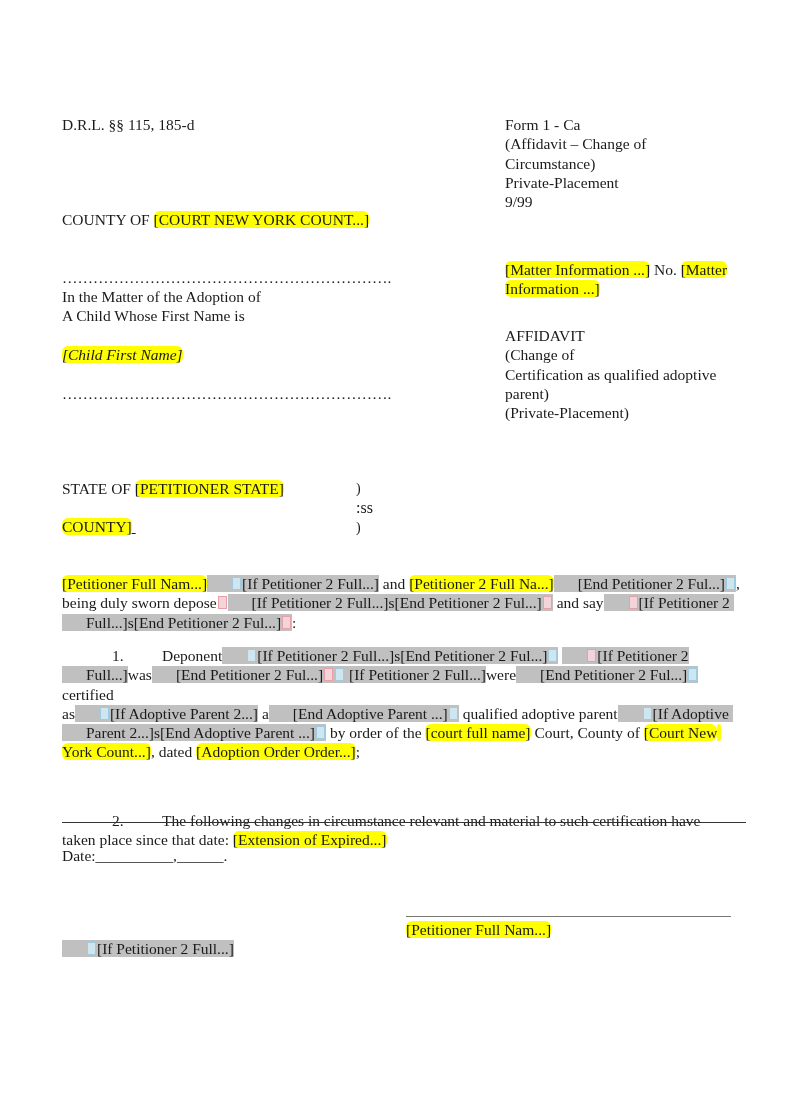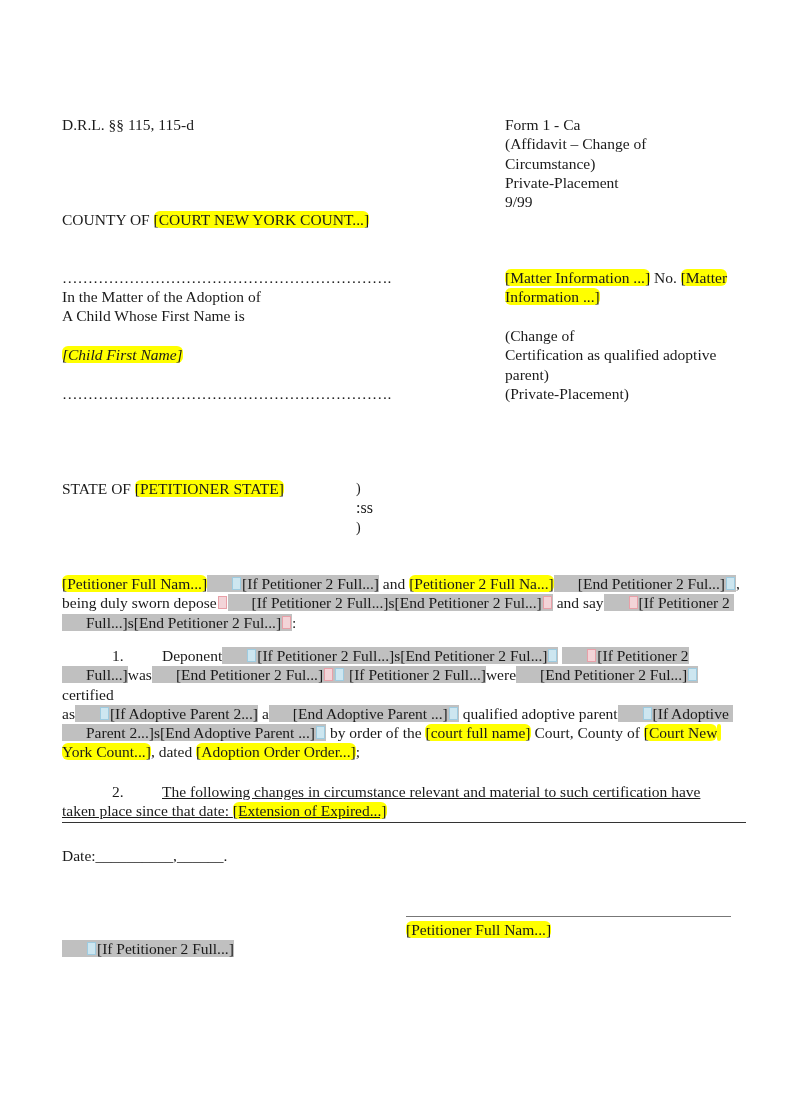--- a/index.html
+++ b/index.html
@@ -15,21 +15,21 @@
   .mk.red { border: 1px solid #e8a0a8; background: #f3d4d8; }
   .dots { letter-spacing: 0px; white-space: nowrap; overflow: hidden; width: 372px; }
   .para { position: absolute; left: 62px; width: 690px; line-height: 19.3px; }
   .ind { display: inline-block; width: 50px; }
   .num { display: inline-block; width: 50px; }
   .rule { position: absolute; height: 1px; background: #333; }
 </style>
 </head>
 <body>
 
-<div class="abs" style="left:62px;top:115px;">D.R.L. §§ 115, 115-d</div>
+<div class="abs" style="left:62px;top:115px;">D.R.L. §§ 115, 185-d</div>
 
 <div class="abs" style="left:505px;top:115px;">
   <div>Form 1 - Ca</div>
   <div>(Affidavit – Change of</div>
   <div>Circumstance)</div>
   <div>Private-Placement</div>
   <div>9/99</div>
 </div>
 
 <div class="abs" style="left:62px;top:210px;">
@@ -37,34 +37,36 @@
 </div>
 
 <div class="abs dots" style="left:62px;top:268px;">……………………………………………………….</div>
 <div class="abs" style="left:62px;top:287px;">
   <div>In the Matter of the Adoption of</div>
   <div>A Child Whose First Name is</div>
 </div>
 <div class="abs" style="left:62px;top:345px;font-style:italic;"><span class="hl">[Child  First Name]</span></div>
 <div class="abs dots" style="left:62px;top:384px;">……………………………………………………….</div>
 
-<div class="abs" style="left:505px;top:268px;">
+<div class="abs" style="left:505px;top:260px;">
   <div><span class="hl">[Matter Information  ...]</span><span> No. </span><span class="hl">[Matter</span></div>
   <div><span class="hl">Information  ...]</span></div>
 </div>
 <div class="abs" style="left:505px;top:326px;">
+  <div>AFFIDAVIT</div>
   <div>(Change of</div>
   <div>Certification as qualified adoptive</div>
   <div>parent)</div>
   <div>(Private-Placement)</div>
 </div>
 
 <div class="abs" style="left:62px;top:479px;">
   <div><span>STATE OF </span><span class="hl">[PETITIONER  STATE]</span></div>
   <div style="height:19px;"></div>
+  <div><span class="hl">COUNTY]</span><span style="text-decoration:underline;">&nbsp;</span></div>
 </div>
 <div class="abs" style="left:356px;top:479px;font-size:14px;">
   <div>)</div>
   <div style="font-size:16px;">:ss</div>
   <div>)</div>
 </div>
 
 <div class="para" style="top:574px;">
   <span class="hl">[Petitioner  Full Nam...]</span><span class="gr"><span class="mk blue"></span><span>[If Petitioner 2 Full...]</span></span><span> and </span><span class="hl">[Petitioner 2 Full Na...]</span><span class="gr"><span>[End Petitioner 2 Ful...]</span><span class="mk blue"></span></span><span>,</span><br>
   <span>being duly sworn depose</span><span class="mk red"></span><span class="gr"><span>[If Petitioner 2 Full...]</span><span>s</span><span>[End Petitioner 2 Ful...]</span><span class="mk red"></span></span><span> and say</span><span class="gr"><span class="mk red"></span><span>[If Petitioner 2</span>&nbsp;</span><br>
@@ -72,21 +74,21 @@
 </div>
 
 <div class="para" style="top:646px;">
   <span class="ind"></span><span class="num">1.</span><span>Deponent</span><span class="gr"><span class="mk blue"></span><span>[If Petitioner 2 Full...]</span><span>s</span><span>[End Petitioner 2 Ful...]</span><span class="mk blue"></span></span> <span class="gr"><span class="mk red"></span><span>[If Petitioner 2</span></span><br>
   <span class="gr"><span>Full...]</span></span><span>was</span><span class="gr"><span>[End Petitioner 2 Ful...]</span><span class="mk red"></span><span class="mk blue"></span> <span>[If Petitioner 2 Full...]</span></span><span>were</span><span class="gr"><span>[End Petitioner 2 Ful...]</span><span class="mk blue"></span></span><span> certified</span><br>
   <span>as</span><span class="gr"><span class="mk blue"></span><span>[If Adoptive Parent 2...]</span></span><span> a</span><span class="gr"><span>[End Adoptive Parent ...]</span><span class="mk blue"></span></span><span> qualified adoptive parent</span><span class="gr"><span class="mk blue"></span><span>[If Adoptive</span>&nbsp;</span><br>
   <span class="gr"><span>Parent 2...]</span><span>s</span><span>[End Adoptive Parent ...]</span><span class="mk blue"></span></span><span> by order of the </span><span class="hl">[court full name]</span><span> Court, County of </span><span class="hl">[Court New</span><span class="hl">&nbsp;</span><br>
   <span class="hl">York Count...]</span><span>, dated </span><span class="hl">[Adoption Order Order...]</span><span>;</span>
 </div>
 
-<div class="para" style="top:782px;text-decoration:underline;">
+<div class="para" style="top:811px;">
   <span class="ind"></span><span class="num">2.</span><span>The following changes in circumstance relevant and material to such certification have</span><br>
   <span>taken place since that date: </span><span class="hl">[Extension of Expired...]</span>
 </div>
 <div class="rule" style="left:62px;top:822px;width:684px;"></div>
 
 <div class="abs" style="left:62px;top:846px;">
   <span>Date:</span><span>__________</span><span>,</span><span>______</span><span>.</span>
 </div>
 
 <div class="rule" style="left:406px;top:916px;width:325px;background:#777;"></div>

